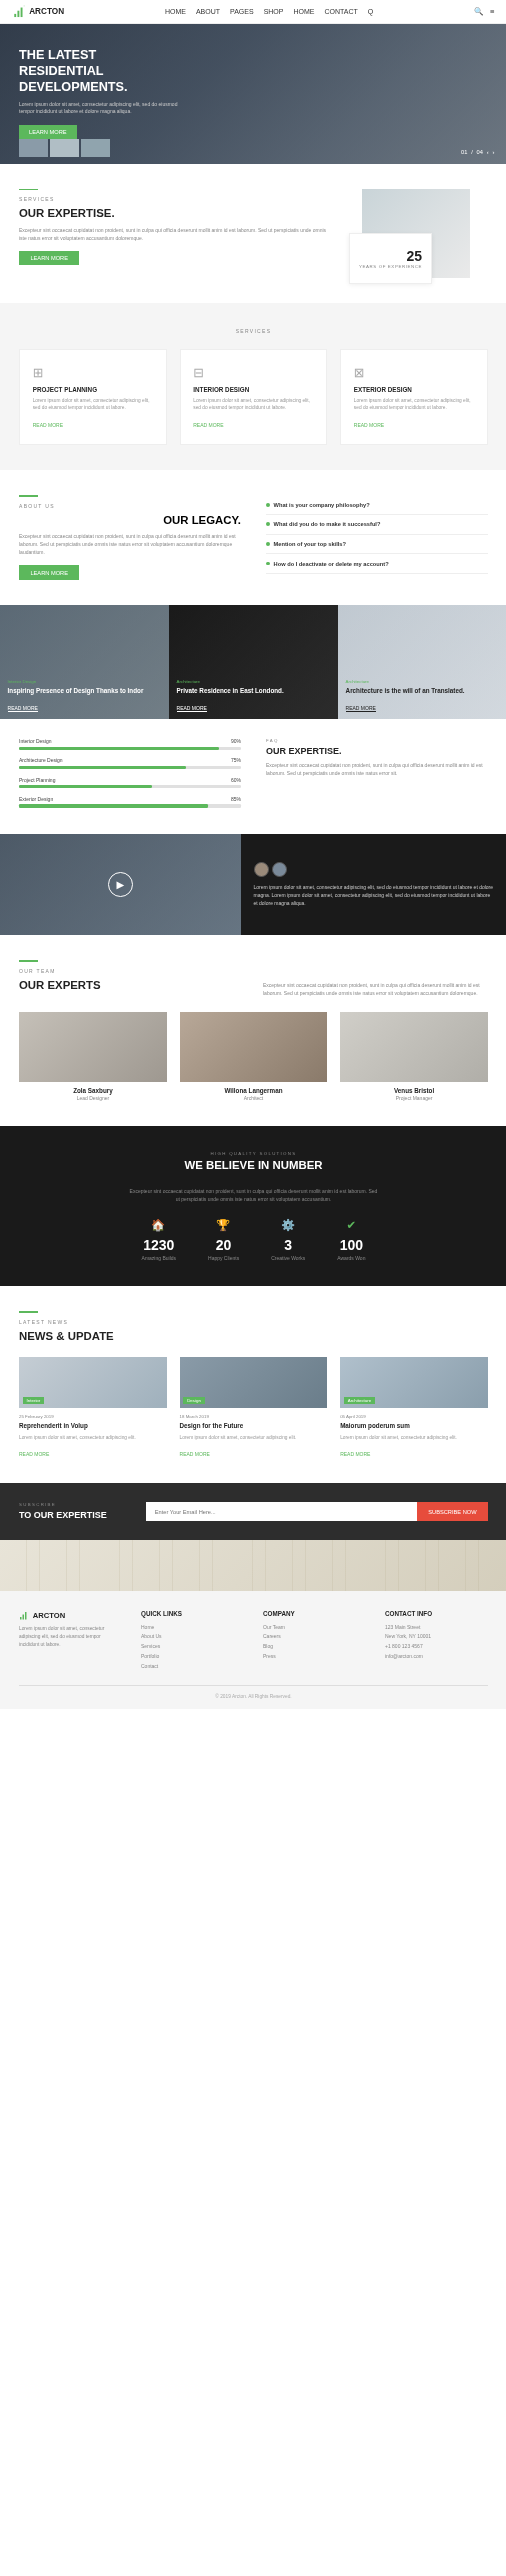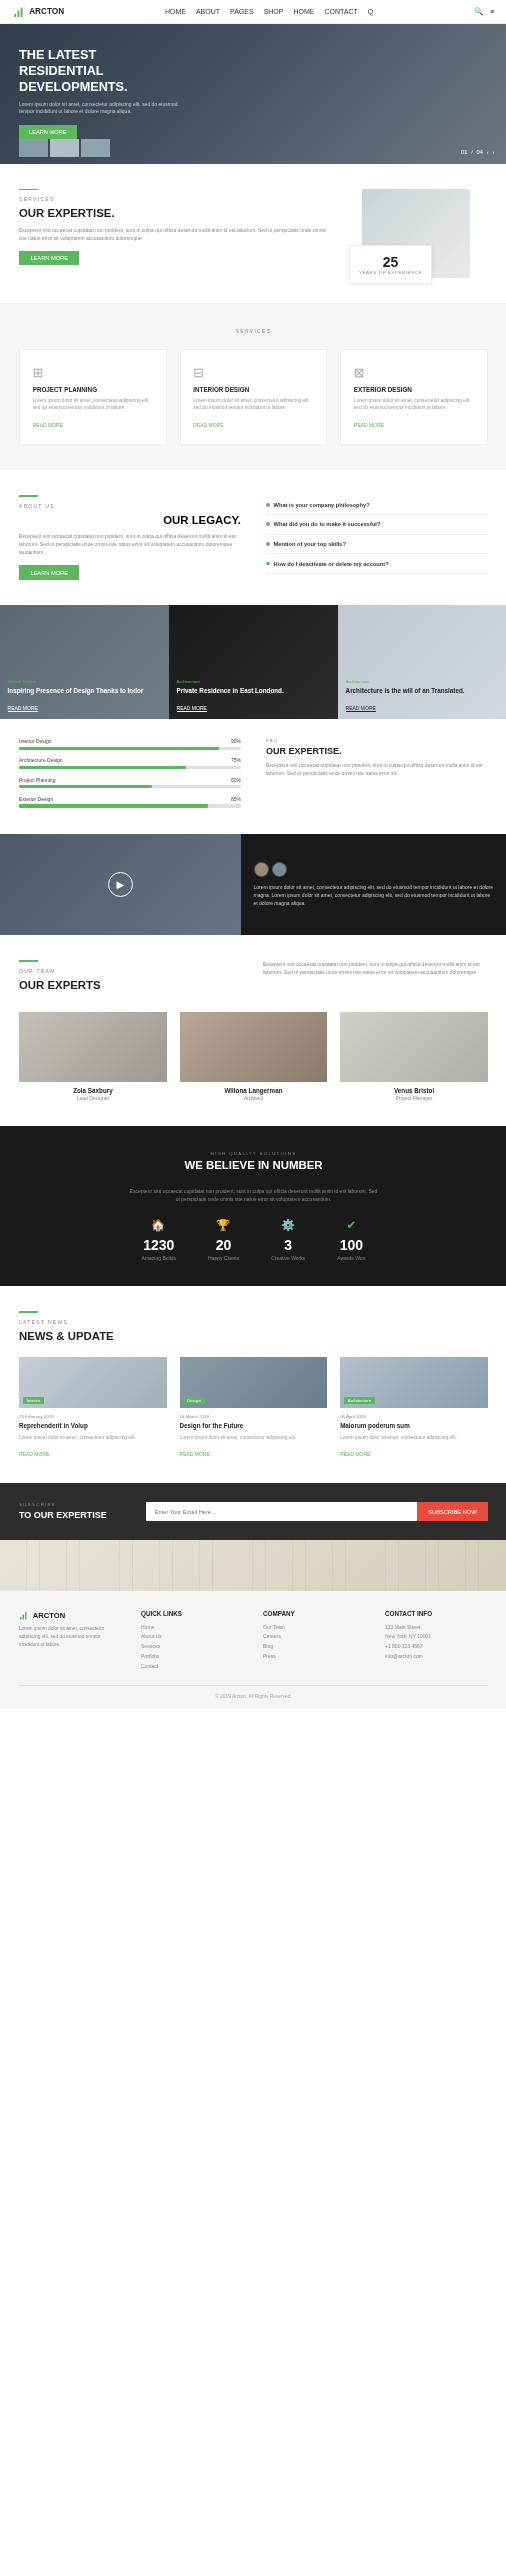--- a/index.html
+++ b/index.html
@@ -37,22 +37,22 @@
     .expertise-section { display: flex; align-items: flex-start; padding: 25px 19px; gap: 19px; }
     .expertise-left { flex: 1; }
     .section-label { font-size: 5px; color: #888; letter-spacing: 1.3px; text-transform: uppercase; margin-bottom: 5px; }
     .section-title { font-size: 11.4px; font-weight: bold; color: #222; margin-bottom: 6.3px; }
     .section-text { font-size: 5px; color: #888; line-height: 1.6; margin-bottom: 9px; }
     .green-btn { background: #5cb85c; color: #fff; border: none; padding: 4.4px 11.4px; font-size: 5.7px; cursor: pointer; }
     .expertise-right { flex: 0 0 139px; position: relative; }
     .expertise-img { width: 108px; height: 89px; background: linear-gradient(135deg, #c9d4d8 0%, #eaeaea 100%); margin-left: 12.7px; }
     .expertise-card {
       position: absolute; bottom: -6.3px; left: 0;
-      background: #fff; border: 0.6px solid #eee; padding: 8px 9px;
-      box-shadow: 0 1.3px 5px rgba(0,0,0,0.08); text-align: center;
+      background: #fff; border: 0.6px solid #eee; padding: 14px 9px;
+      box-shadow: 0 1.3px 5px rgba(0,0,0,0.08); text-align: right;
     }
     .expertise-card-num { font-size: 14px; font-weight: bold; color: #222; }
     .expertise-card-label { font-size: 4.4px; color: #888; text-transform: uppercase; letter-spacing: 0.6px; }
 
     
     .specialization-section { background: #f5f5f5; padding: 25px 19px; text-align: center; }
     .spec-cards { display: flex; gap: 12.7px; margin-top: 15px; justify-content: center; }
     .spec-card { background: #fff; padding: 15px 12.7px; flex: 1; text-align: left; border: 0.6px solid #eee; }
     .spec-icon { font-size: 12.7px; color: #aaa; margin-bottom: 6.3px; }
     .spec-card-title { font-size: 6.3px; font-weight: bold; color: #222; margin-bottom: 3.8px; }
@@ -96,21 +96,21 @@
     .video-section { display: flex; height: 101px; }
     .video-left { flex: 1; background: linear-gradient(rgba(40,50,60,0.45), rgba(40,50,60,0.45)), linear-gradient(135deg, #6b7a8a, #9aacbc); display: flex; align-items: center; justify-content: center; }
     .play-btn { width: 25px; height: 25px; border-radius: 50%; border: 1.3px solid #fff; display: flex; align-items: center; justify-content: center; color: #fff; font-size: 10px; cursor: pointer; }
     .video-right { flex: 1; background: #1a1a1a; padding: 12.7px; display: flex; flex-direction: column; justify-content: center; }
     .testimonial-avatars { display: flex; gap: 3.8px; margin-bottom: 6.3px; }
     .avatar-circle { width: 15px; height: 15px; border-radius: 50%; background: #888; border: 1.3px solid #555; }
     .testimonial-text { font-size: 5px; color: #ccc; line-height: 1.6; }
 
     
     .experts-section { padding: 25px 19px; }
-    .experts-header { display: flex; justify-content: space-between; align-items: flex-start; margin-bottom: 15px; }
+    .experts-header { display: flex; justify-content: space-between; align-items: flex-end; margin-bottom: 15px; }
     .experts-left { flex: 1; }
     .experts-right { flex: 1; font-size: 5px; color: #888; line-height: 1.6; padding-left: 19px; }
     .experts-grid { display: flex; gap: 12.7px; }
     .expert-card { flex: 1; text-align: center; }
     .expert-photo { width: 100%; height: 70px; background: linear-gradient(135deg, #c5c0b8, #9e9890); margin-bottom: 5px; }
     .expert-photo-2 { background: linear-gradient(135deg, #b8a898, #8a7a6a); }
     .expert-photo-3 { background: linear-gradient(135deg, #d0cec8, #b0aea8); }
     .expert-name { font-size: 6.3px; font-weight: bold; color: #222; margin-bottom: 1.3px; }
     .expert-role { font-size: 5px; color: #888; }
 

